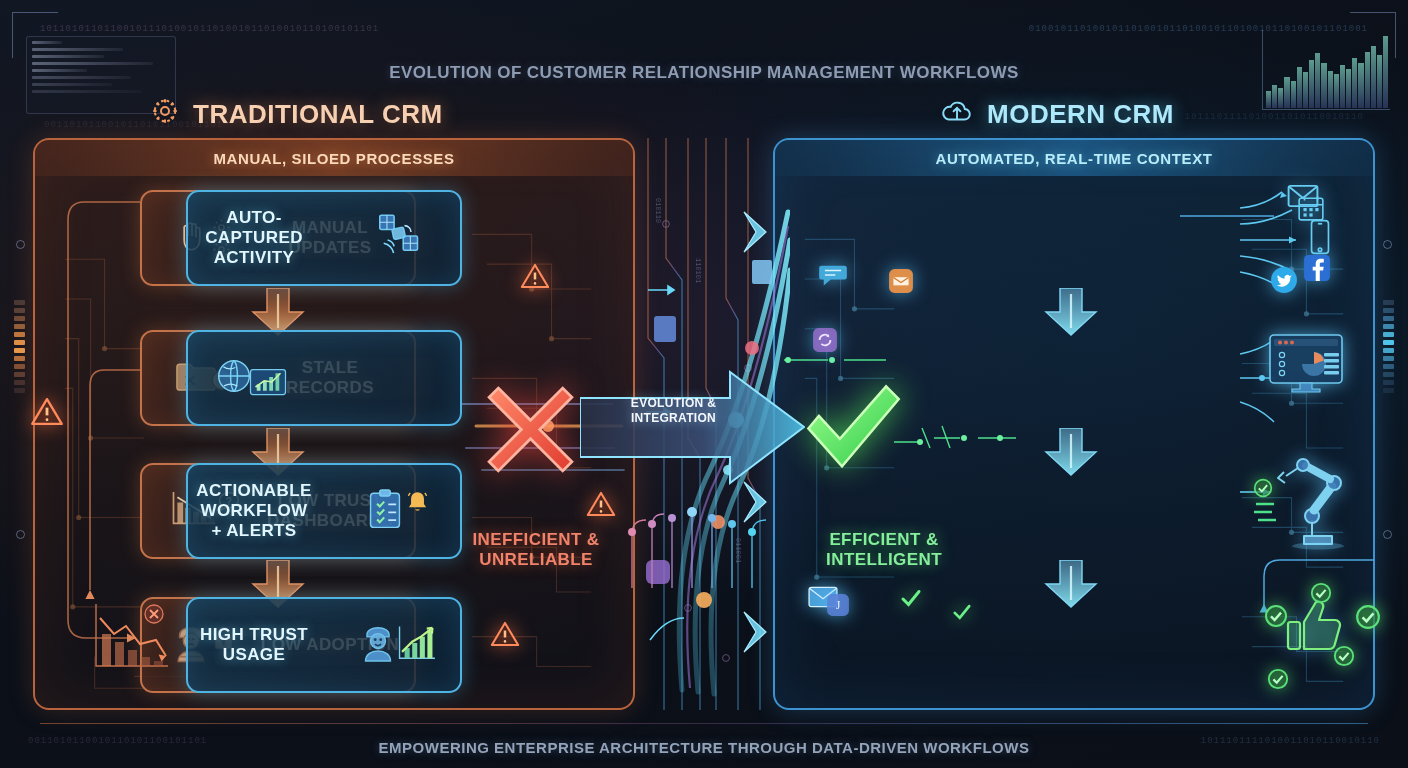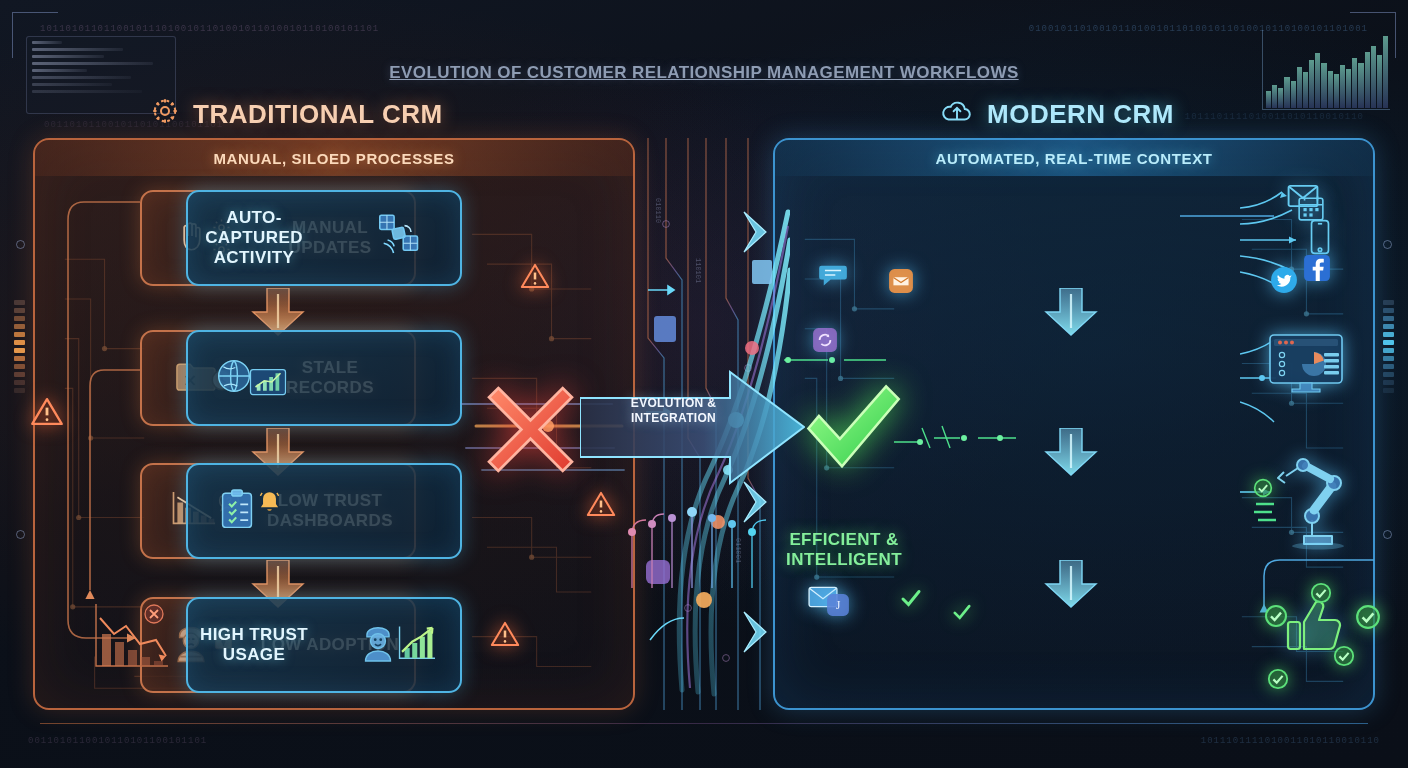--- a/index.html
+++ b/index.html
@@ -102,21 +102,20 @@
   #title .t2 { color: #7ef0fb; text-shadow: 0 0 18px rgba(90,240,255,.7), 0 0 48px rgba(40,200,240,.45); }
 
   #subtitle {
     position: absolute; top: 63px; left: 0; width: 100%;
     text-align: center;
     font-size: 17px; font-weight: bold;
     letter-spacing: .4px;
     color: #8e9cb3;
     text-shadow: 0 0 10px rgba(120,150,200,.3);
     z-index: 8;
-    text-decoration: underline;
   }
 
   
   .colhead {
     position: absolute; top: 96px;
     display: flex; align-items: center; gap: 13px;
     font-size: 26px; font-weight: bold; letter-spacing: .5px;
     z-index: 8;
   }
   .colhead.trad { left: 150px; color: #f7cfb1; text-shadow: 0 0 16px rgba(255,150,90,.5); }
@@ -247,21 +246,21 @@
     font-size: 17px; font-weight: bold;
     text-align: center; line-height: 1.2;
     letter-spacing: .4px;
     z-index: 8;
   }
   .verdict.bad {
     left: 456px; top: 530px; width: 160px;
     color: #f0836a; text-shadow: 0 0 14px rgba(255,110,70,.6);
   }
   .verdict.good {
-    left: 764px; top: 530px; width: 160px;
+    left: 804px; top: 530px; width: 160px;
     color: #85ef9c; text-shadow: 0 0 14px rgba(100,255,130,.6);
   }
 
   
   #centerbundle { position: absolute; left: 636px; top: 138px; width: 138px; height: 572px; opacity: .8; }
 
   
   .warn {
     position: absolute;
     font-size: 22px;
@@ -619,20 +618,21 @@
           <rect x="11" y="11" width="3" height="8" fill="#8fe0b8"></rect>
           <rect x="16" y="8" width="3" height="11" fill="#7fd8b0"></rect>
           <rect x="21" y="5" width="3" height="14" fill="#6fd0a8"></rect>
           <path d="M5 16 L12 11 L18 12 L25 5" stroke="#c8f7a8" stroke-width="1.3"></path>
         </svg>
       </span>
     </span>
   </div>
 
   <div class="pbox mod r3">
+    <span class="plabel">ACTIONABLE WORKFLOW + ALERTS</span>
     <span class="icons">
       <span>
         <svg width="38" height="42" viewBox="0 0 28 32" fill="rgba(55,120,185,.88)" stroke="#7fd0f2" stroke-width="1.1">
           <rect x="3" y="4" width="22" height="26" rx="2.4"></rect>
           <rect x="10" y="1.5" width="8" height="4.6" rx="1.6" fill="rgba(110,185,235,.95)"></rect>
           <path d="M8 12l2 2 3.4-3.6M8 18l2 2 3.4-3.6M8 24l2 2 3.4-3.6" fill="none" stroke="#8ef0a8" stroke-width="1.6"></path>
           <path d="M16.5 12.5h6M16.5 18.5h6M16.5 24.5h6" stroke="#bfe6fa" stroke-width="1.3"></path>
         </svg>
       </span>
       <span style="margin-left:-3px;margin-top:-12px;">
@@ -784,20 +784,21 @@
   <svg style="position:absolute;left:452px;top:386px;width:180px;height:110px;z-index:6" viewBox="0 0 180 110">
     <g stroke-linecap="round">
       <path d="M10 18 H160" stroke="rgba(130,160,230,.55)" stroke-width="2.2"></path>
       <path d="M24 40 H170" stroke="rgba(255,175,90,.7)" stroke-width="3"></path>
       <path d="M14 62 H162" stroke="rgba(140,150,220,.5)" stroke-width="2"></path>
       <path d="M30 84 H172" stroke="rgba(120,170,230,.45)" stroke-width="1.8"></path>
     </g>
     <circle cx="96" cy="40" r="6" fill="rgba(255,200,120,.85)"></circle>
   </svg>
 
+  <div class="verdict bad">INEFFICIENT &amp; UNRELIABLE</div>
   <div class="verdict good">EFFICIENT &amp; INTELLIGENT</div>
 
   <div class="warn" style="left:30px; top:396px;">
     <svg width="34" height="31" viewBox="0 0 26 24" fill="rgba(70,32,24,.5)" stroke="#ff8a5c" stroke-width="1.8" stroke-linejoin="round">
       <path d="M13 2.4 L24.4 21.6 H1.6 Z"></path>
       <path d="M13 9v6" stroke="#ffc08a" stroke-width="2.2"></path>
       <circle cx="13" cy="18.4" r="1.1" fill="#ffc08a" stroke="none"></circle>
     </svg>
   </div>
   <div class="warn" style="left:520px; top:262px;">
@@ -1115,14 +1116,15 @@
   <svg style="position:absolute;left:1240px;top:556px;width:140px;height:80px;z-index:5" viewBox="0 0 140 80">
     <path d="M134 4 H40 Q24 4 24 20 V56" stroke="#4fa8e0" stroke-width="1.5" fill="none"></path>
     <path d="M24 56 l-4.4 -8.6 h8.8 z" fill="#4fa8e0" transform="rotate(180 24 52)"></path>
   </svg>
 
   <svg style="position:absolute;left:1178px;top:208px;width:120px;height:90px;z-index:5" viewBox="0 0 120 90">
     <path d="M2 8 H96" stroke="#4fa8e0" stroke-width="1.4" fill="none"></path>
   </svg>
 
   <div id="footerline"></div>
+  <div id="footer">EMPOWERING ENTERPRISE ARCHITECTURE THROUGH DATA-DRIVEN WORKFLOWS</div>
 
 </div>
 
 </body></html>

